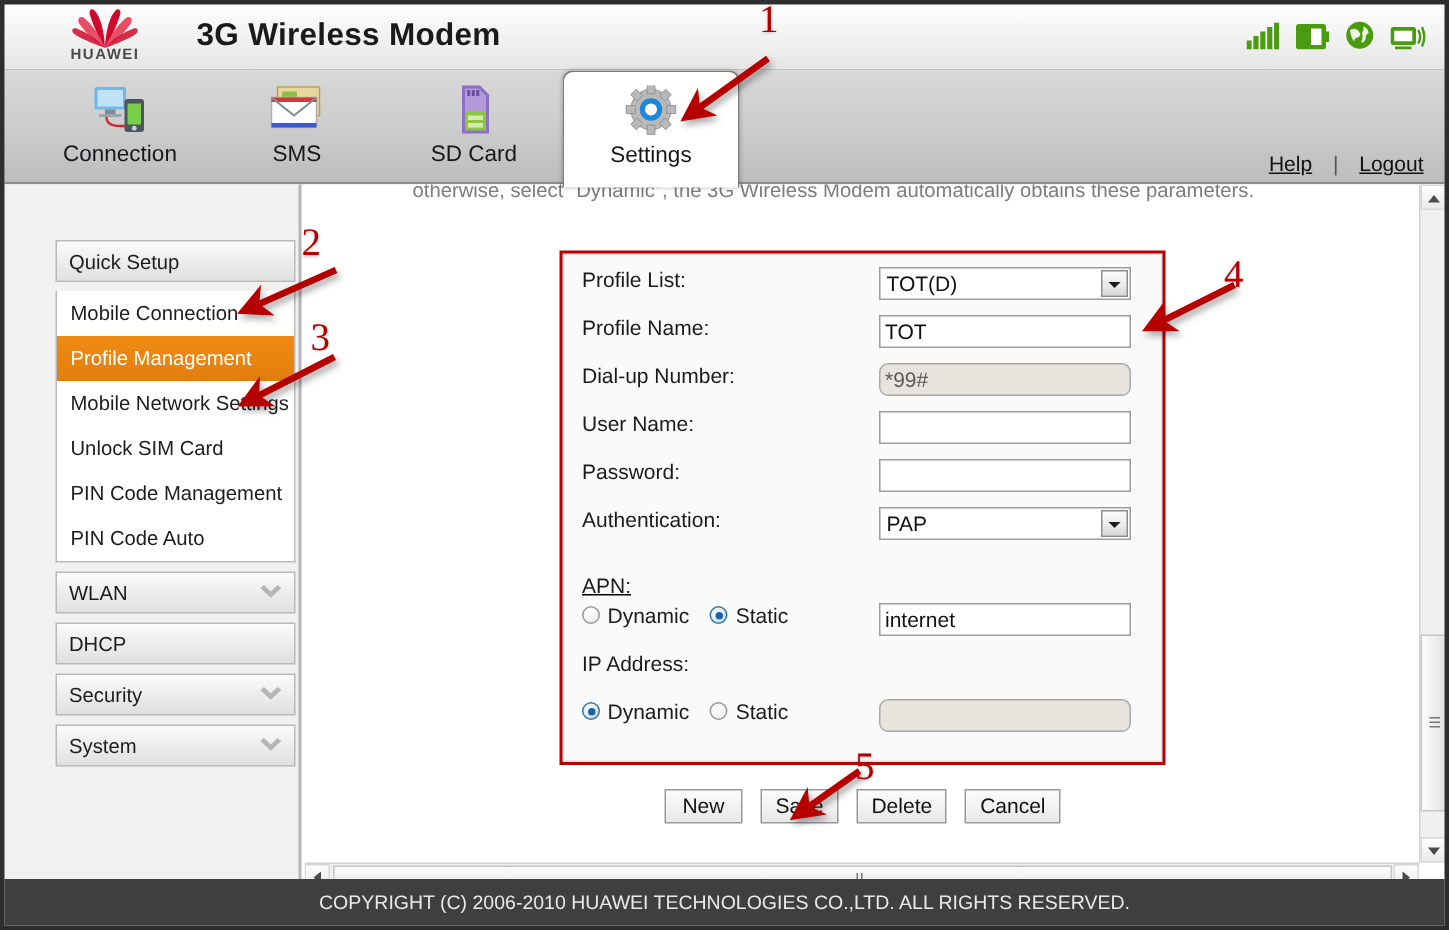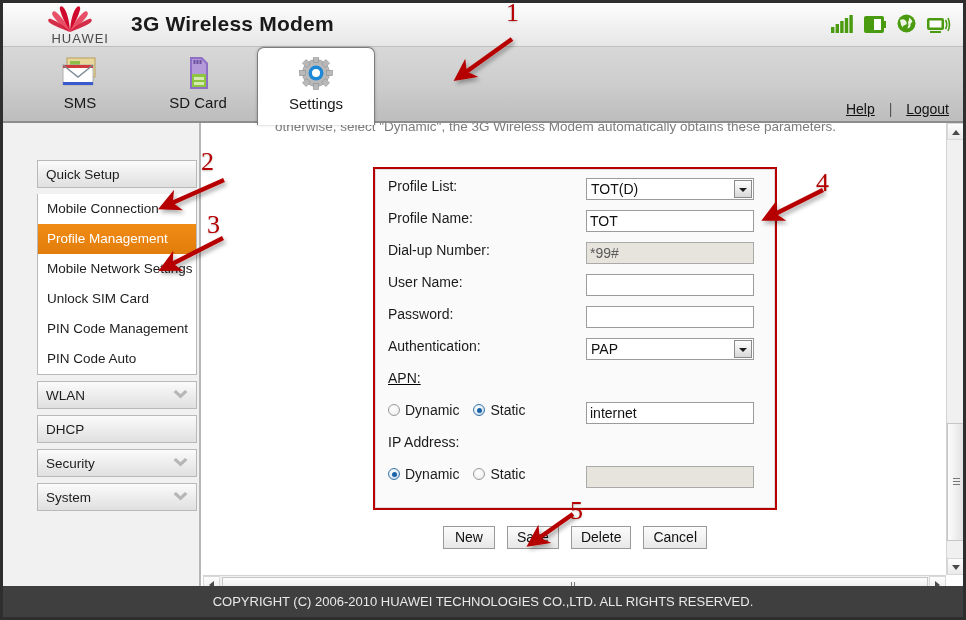--- a/index.html
+++ b/index.html
@@ -34,22 +34,22 @@
     border-bottom: 1px solid #bfbfbf;
     box-sizing: border-box;
   }
   .logo-wrap {
     position: absolute; left: 28px; top: 2px;
     width: 78px; height: 42px;
     text-align: center;
   }
   .logo-mark { display:block; margin: 0 auto; }
   .logo-text {
-    font-size: 13px; letter-spacing: 1px; font-weight: normal;
-    color: #4a4a4a; margin-top: -2px; text-align: right;
+    font-size: 10px; letter-spacing: 1px; font-weight: bold;
+    color: #4a4a4a; margin-top: -2px;
   }
   .app-title {
     position: absolute; left: 128px; top: 9px;
     font-size: 21px; color: #1a1a1a;
     letter-spacing: .2px;
     font-weight: bold;
   }
   .status-icons {
     position: absolute; right: 12px; top: 11px;
     display: flex; gap: 11px; align-items: flex-end;
@@ -207,20 +207,21 @@
     font-size: 14px; color: #111;
     padding: 0 3px;
     box-sizing: border-box;
     font-family: "Liberation Sans", sans-serif;
     background: #ffffff;
   }
   input.txt[readonly], input.txt.disabled {
     background: #e6e4dd;
     color: #5a5a5a;
     border-color: #a9a9a9;
+    border-radius: 6px;
   }
   .selectbox {
     position: relative;
     width: 168px; height: 22px;
     border: 1px solid #9b9b9b;
     background: #ffffff;
     box-sizing: border-box;
     cursor: pointer;
   }
   .selectbox .sel-val {
@@ -436,20 +437,35 @@
         <rect x="3" y="15" width="11" height="2" fill="#4b9b10"></rect>
         <path d="M18.5 4 Q21 8.5 18.5 13" stroke="#4b9b10" stroke-width="1.6" fill="none"></path>
         <path d="M21 2 Q24 8.5 21 15" stroke="#4b9b10" stroke-width="1.6" fill="none"></path>
       </svg>
     </div>
   </div>
 
   <div class="tabstrip">
     <div class="tabs">
 
+      <div class="tab">
+        <div class="tab-ico">
+          <svg width="40" height="34" viewBox="0 0 40 34">
+            <rect x="3" y="2" width="21" height="15" rx="1.5" fill="#6fb9e8"></rect>
+            <rect x="5" y="4" width="17" height="11" fill="#bfe2f7"></rect>
+            <rect x="10" y="17" width="7" height="3" fill="#7e8a94"></rect>
+            <rect x="6" y="20" width="15" height="2" fill="#9aa4ad"></rect>
+            <rect x="23" y="10" width="13" height="22" rx="2" fill="#4a5560"></rect>
+            <rect x="25" y="13" width="9" height="14" fill="#79cf4a"></rect>
+            <circle cx="29.5" cy="29.5" r="1.6" fill="#c9d0d6"></circle>
+            <path d="M11 22 Q11 28 20 28 L24 28" stroke="#d1292e" stroke-width="1.6" fill="none"></path>
+          </svg>
+        </div>
+        <div class="tab-label">Connection</div>
+      </div>
 
       <div class="tab">
         <div class="tab-ico">
           <svg width="40" height="34" viewBox="0 0 40 34">
             <rect x="7" y="2" width="28" height="19" fill="#e8d79a" stroke="#b89f5e"></rect>
             <rect x="10" y="5" width="10" height="8" fill="#8ebf4a"></rect>
             <rect x="3" y="9" width="30" height="20" fill="#ffffff" stroke="#b0b0b0"></rect>
             <rect x="3" y="9" width="30" height="3" fill="#cf3a3a"></rect>
             <rect x="3" y="26" width="30" height="3" fill="#3a5acf"></rect>
             <path d="M3 9 L18 21 L33 9" stroke="#7f8b96" stroke-width="1.4" fill="none"></path>
@@ -626,21 +642,21 @@
           <div class="frow" style="top:168px;">
             <div class="flabel">Authentication:</div>
             <div class="ctrl">
               <div class="selectbox">
                 <span class="sel-val">PAP</span>
                 <span class="sel-btn"></span>
               </div>
             </div>
           </div>
 
-          <div class="frow" style="top:200px;text-decoration:underline;">
+          <div class="frow" style="top:212px;text-decoration:underline;">
             <div class="flabel">APN:</div>
           </div>
 
           <div class="frow" style="top:232px;">
             <div class="flabel radio-row">
               <span class="radio-item off">
                 <span class="radio-dot"></span>
                 <span class="rlabel">Dynamic</span>
               </span>
               <span class="radio-item checked">

